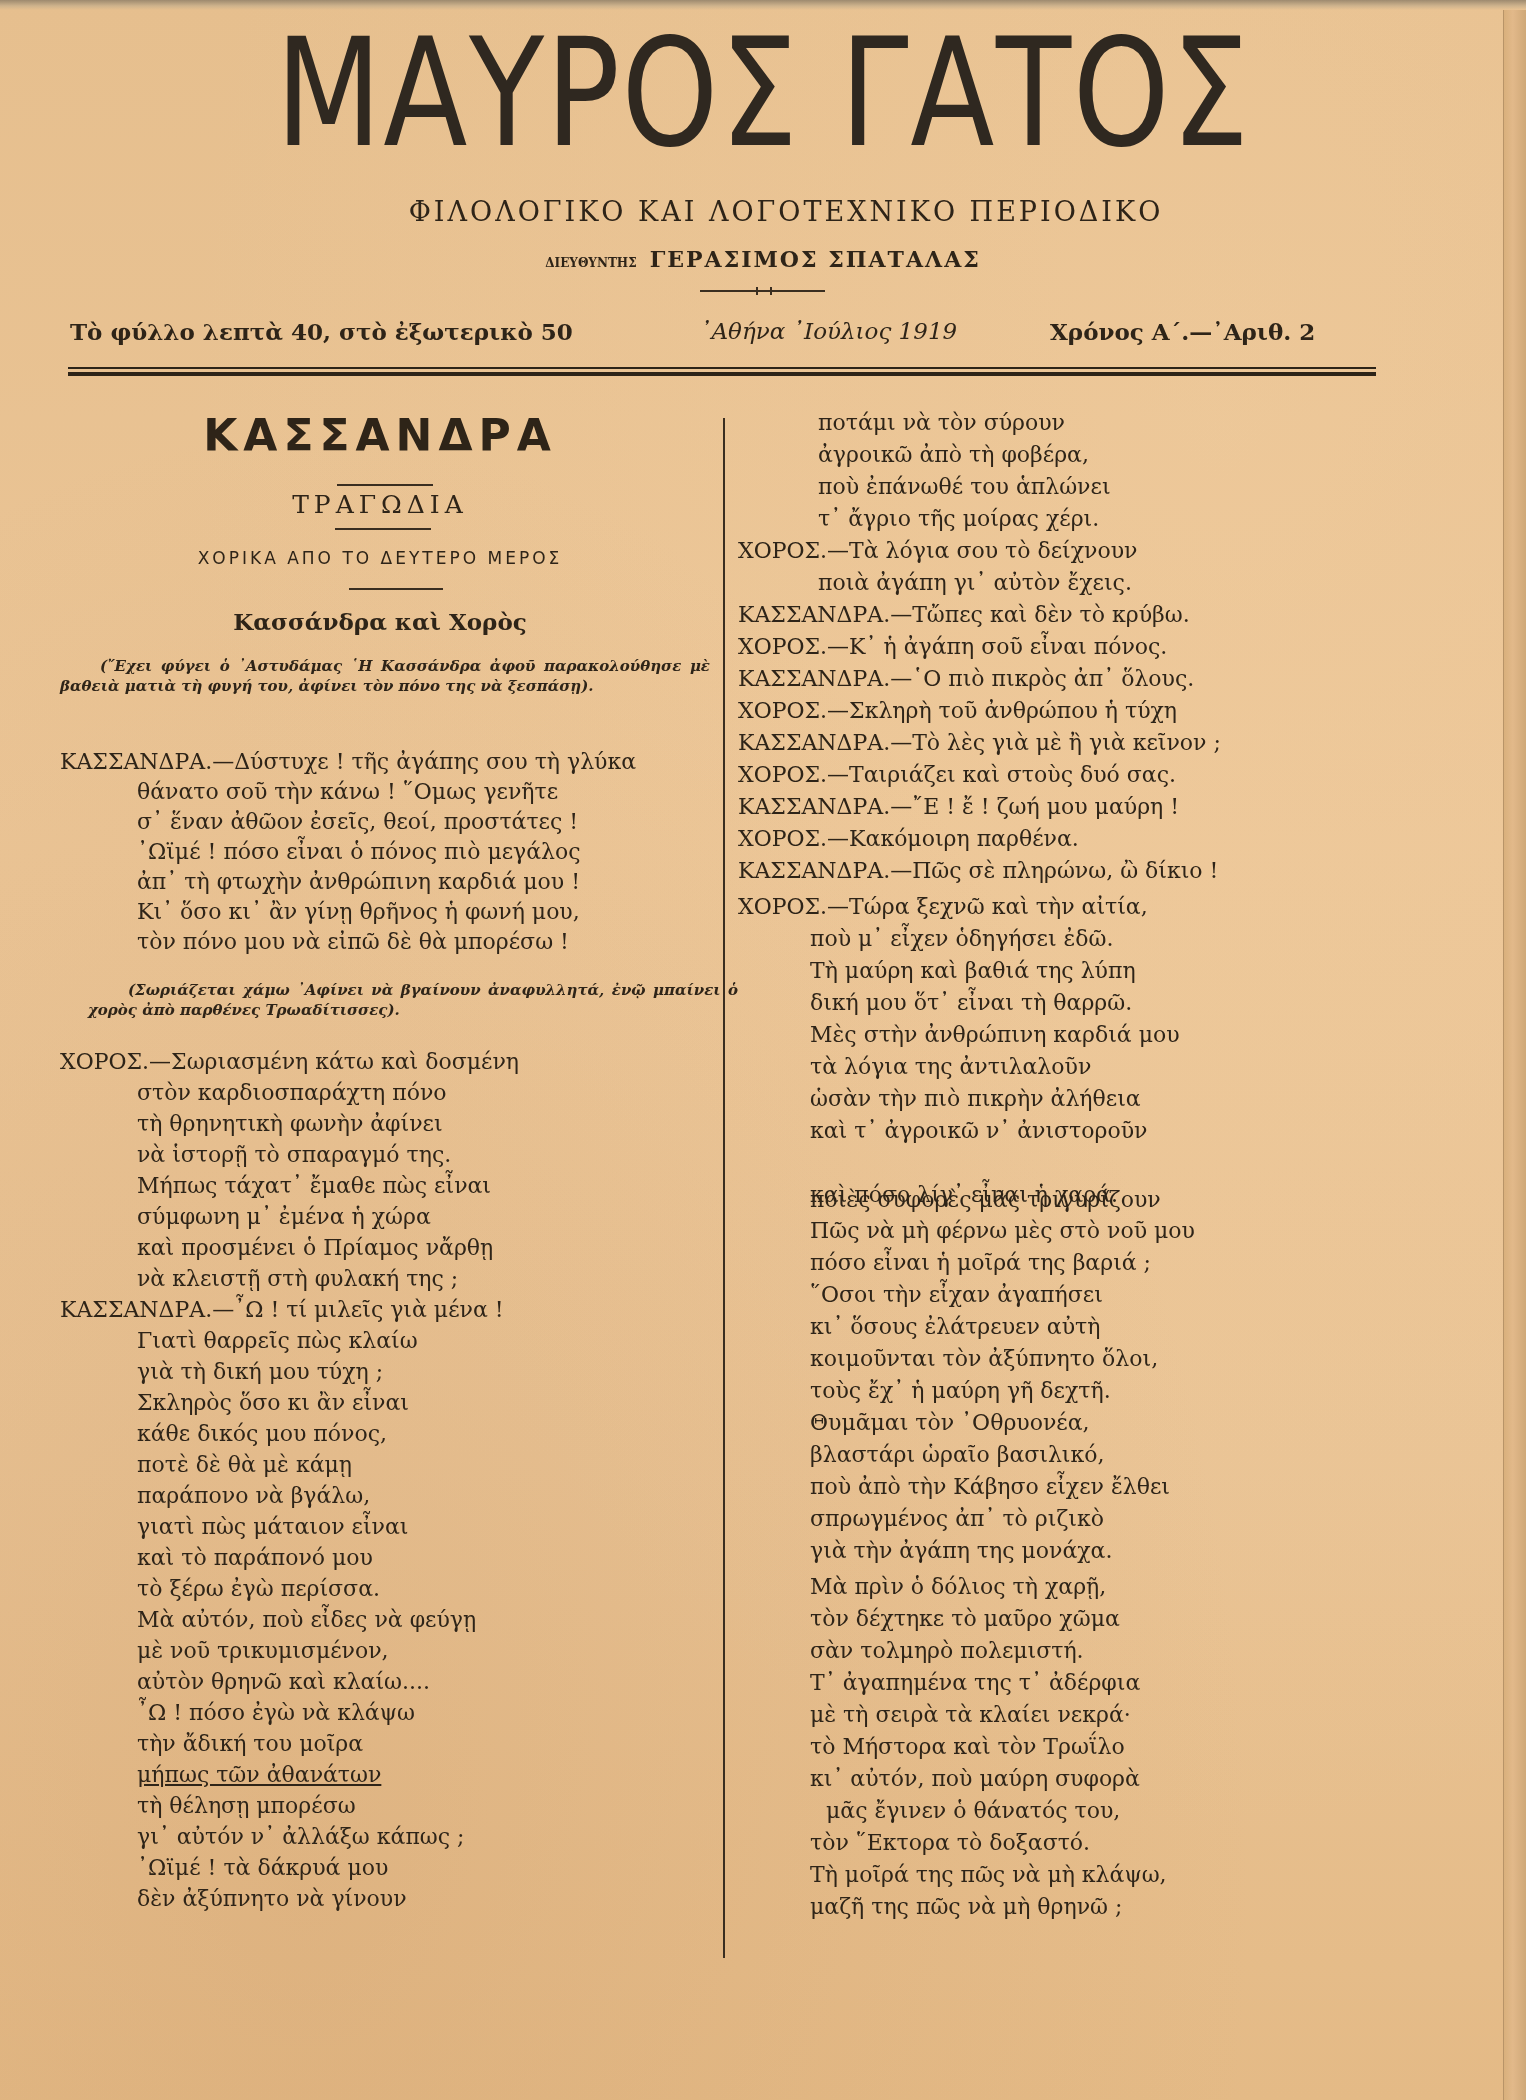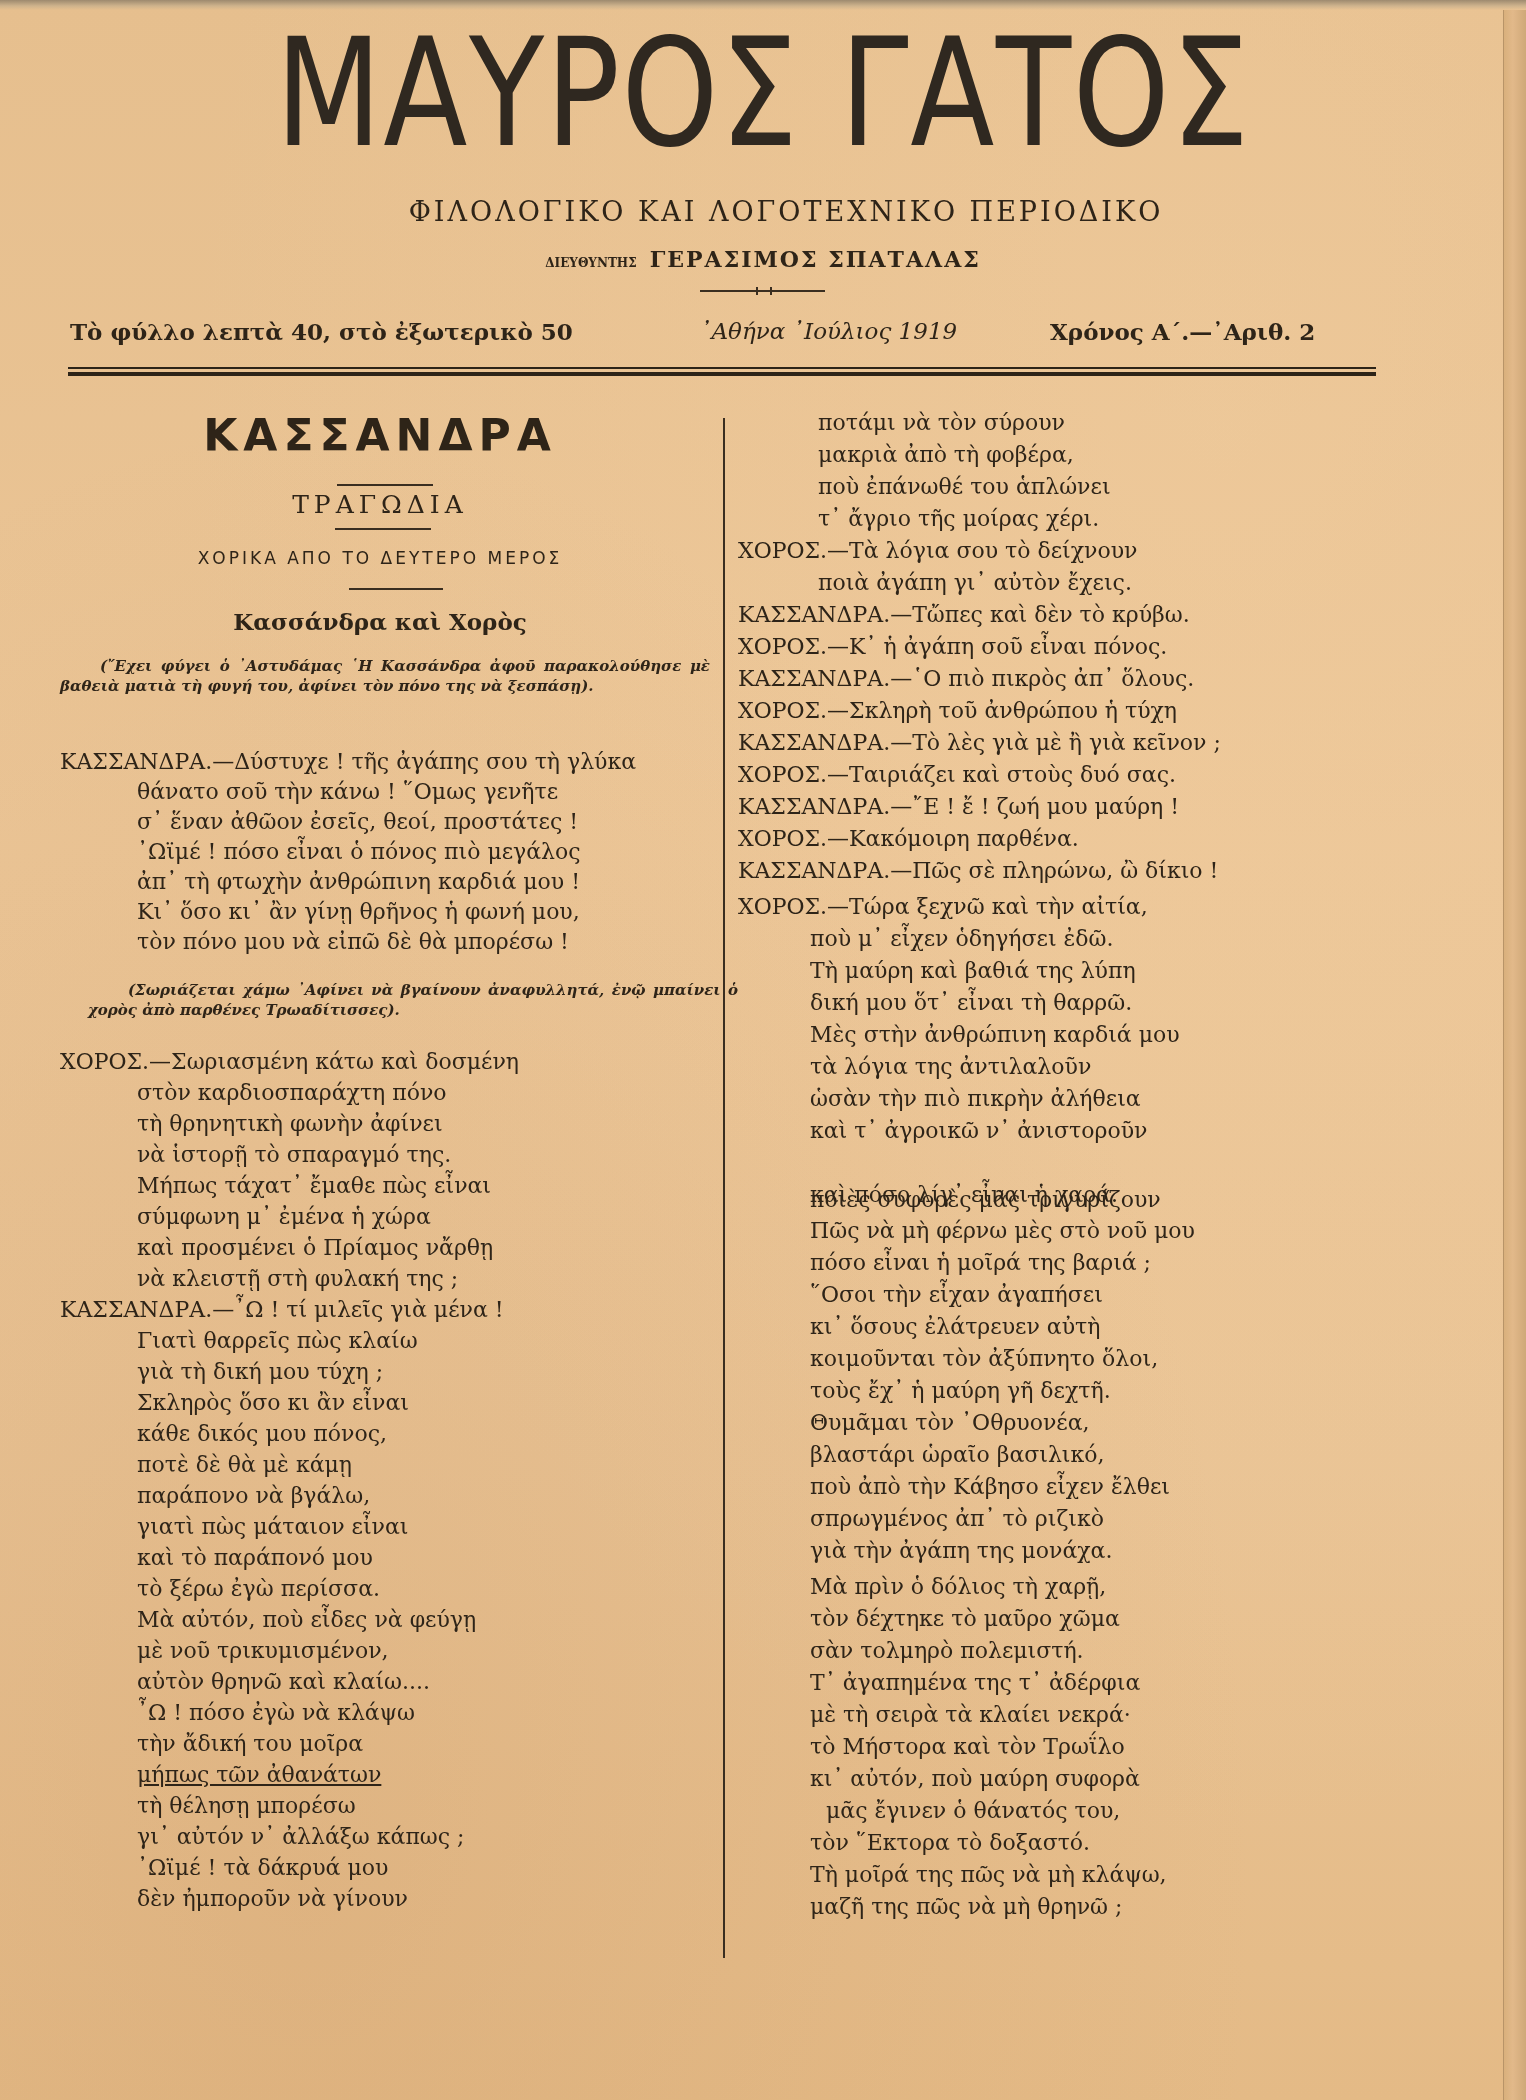--- a/index.html
+++ b/index.html
@@ -158,26 +158,26 @@
   <div class="line" style="left:97px; top:1174px;">τὸ ξέρω ἐγὼ περίσσα.</div>
   <div class="line" style="left:97px; top:1205px;">Μὰ αὐτόν, ποὺ εἶδες νὰ φεύγῃ</div>
   <div class="line" style="left:97px; top:1236px;">μὲ νοῦ τρικυμισμένον,</div>
   <div class="line" style="left:97px; top:1267px;">αὐτὸν θρηνῶ καὶ κλαίω....</div>
   <div class="line" style="left:97px; top:1298px;">῏Ω ! πόσο ἐγὼ νὰ κλάψω</div>
   <div class="line" style="left:97px; top:1329px;">τὴν ἄδική του μοῖρα</div>
   <div class="line" style="left:97px; top:1360px;text-decoration:underline;">μήπως τῶν ἀθανάτων</div>
   <div class="line" style="left:97px; top:1391px;">τὴ θέλησῃ μπορέσω</div>
   <div class="line" style="left:97px; top:1422px;">γι᾿ αὐτόν ν᾿ ἀλλάξω κάπως ;</div>
   <div class="line" style="left:97px; top:1453px;">᾿Ωϊμέ ! τὰ δάκρυά μου</div>
-  <div class="line" style="left:97px; top:1484px;">δὲν ἠμποροῦν νὰ γίνουν</div>
+  <div class="line" style="left:97px; top:1484px;">δὲν ἀξύπνητο νὰ γίνουν</div>
 </div>
 
 <div class="col right-col">
   <div class="line" style="left:88px; top:8px;">ποτάμι νὰ τὸν σύρουν</div>
-  <div class="line" style="left:88px; top:40px;">μακριὰ ἀπὸ τὴ φοβέρα,</div>
+  <div class="line" style="left:88px; top:40px;">ἀγροικῶ ἀπὸ τὴ φοβέρα,</div>
   <div class="line" style="left:88px; top:72px;">ποὺ ἐπάνωθέ του ἁπλώνει</div>
   <div class="line" style="left:88px; top:104px;">τ᾿ ἄγριο τῆς μοίρας χέρι.</div>
   <div class="line" style="left:8px; top:136px;">ΧΟΡΟΣ.—Τὰ λόγια σου τὸ δείχνουν</div>
   <div class="line" style="left:88px; top:168px;">ποιὰ ἀγάπη γι᾿ αὐτὸν ἔχεις.</div>
   <div class="line" style="left:8px; top:200px;">ΚΑΣΣΑΝΔΡΑ.—Τὤπες καὶ δὲν τὸ κρύβω.</div>
   <div class="line" style="left:8px; top:232px;">ΧΟΡΟΣ.—Κ᾿ ἡ ἀγάπη σοῦ εἶναι πόνος.</div>
   <div class="line" style="left:8px; top:264px;">ΚΑΣΣΑΝΔΡΑ.—῾Ο πιὸ πικρὸς ἀπ᾿ ὅλους.</div>
   <div class="line" style="left:8px; top:296px;">ΧΟΡΟΣ.—Σκληρὴ τοῦ ἀνθρώπου ἡ τύχη</div>
   <div class="line" style="left:8px; top:328px;">ΚΑΣΣΑΝΔΡΑ.—Τὸ λὲς γιὰ μὲ ἢ γιὰ κεῖνον ;</div>
   <div class="line" style="left:8px; top:360px;">ΧΟΡΟΣ.—Ταιριάζει καὶ στοὺς δυό σας.</div>

